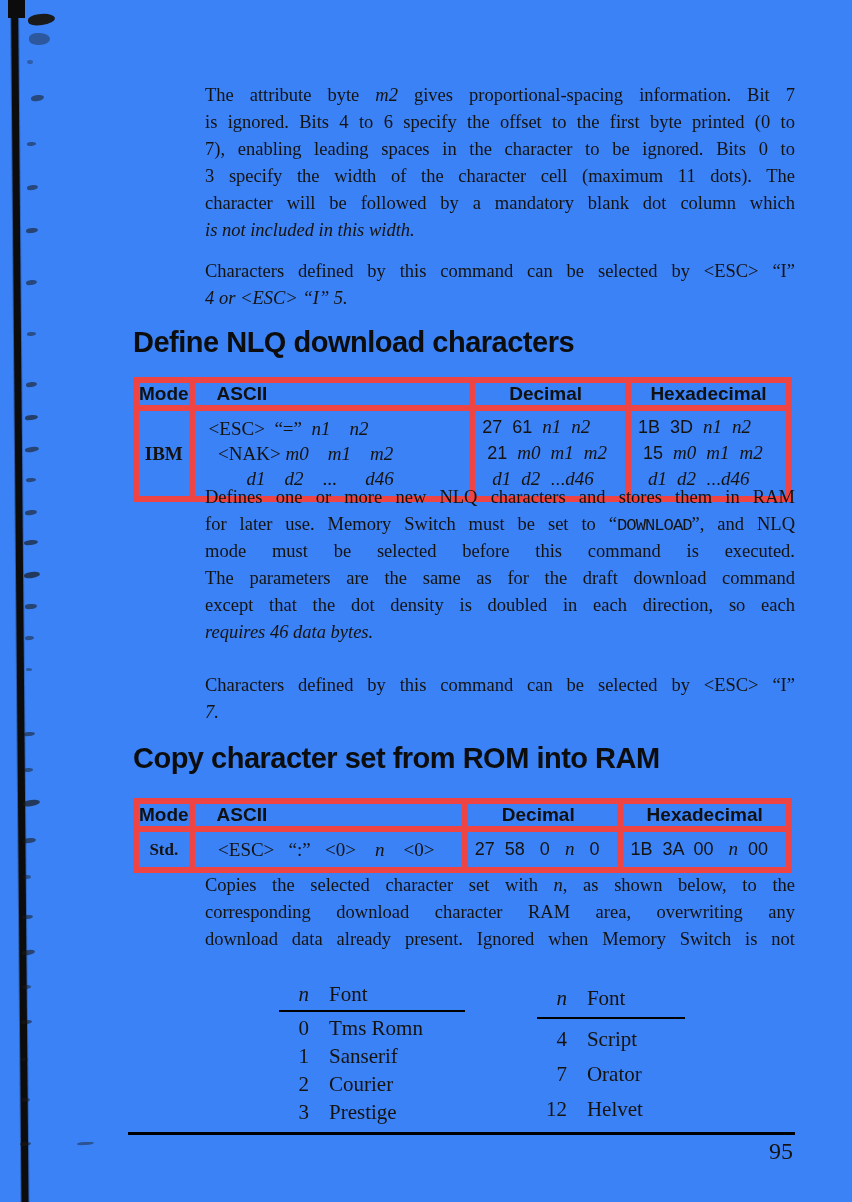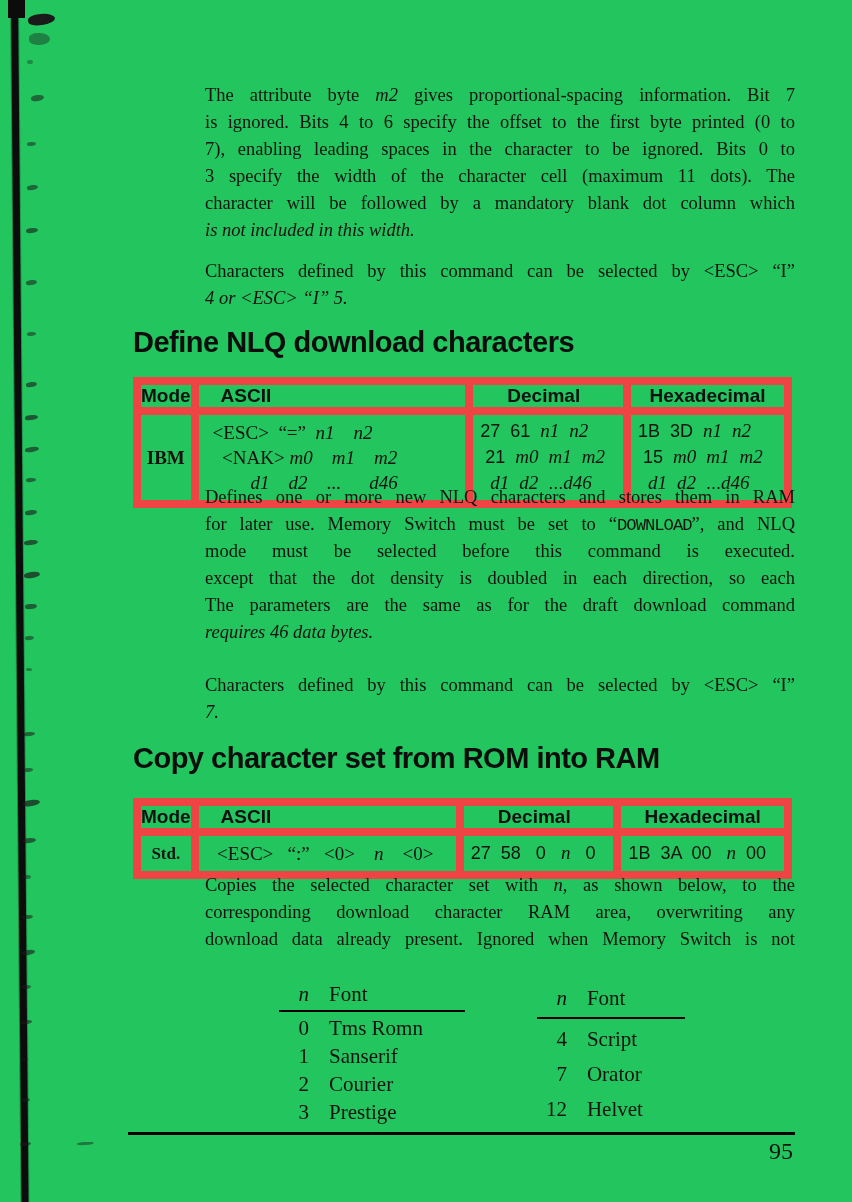--- a/index.html
+++ b/index.html
@@ -1,20 +1,20 @@
 <!DOCTYPE html>
 <html><head>
 <meta charset="utf-8">
 <style>
   * { box-sizing: border-box; margin: 0; padding: 0; }
   html, body { background: #e8e8e8; }
   .page {
     position: relative;
     width: 852px; height: 1202px;
-    background: #22c55e;
+    background: #3b82f6;
     overflow: hidden;
     font-family: "Liberation Serif", serif;
     color: #151310;
     margin: 0 auto;
   }
 
   
   .bind-bar {
     position: absolute; left: 11px; top: -6px;
     width: 7px; height: 1215px;
@@ -57,21 +57,21 @@
   .h2 { top: 742px; }
 
   
   .cmd {
     position: absolute; left: 133px; width: 659px;
     border-collapse: collapse;
     border: 3px solid #000;
   }
   .t1 { top: 377px; }
   .t2 { top: 798px; }
-  .cmd th, .cmd td { border: 8px solid #ef4444; vertical-align: middle; margin-left: 16px; }
+  .cmd th, .cmd td { border: 6px solid #ef4444; vertical-align: middle; margin-left: 16px; }
   .cmd th {
     font-family: "Liberation Sans", sans-serif;
     font-weight: 600; font-size: 19px;
     height: 27px; text-align: left; color: #111;
   }
   .cmd th.c0 { text-align: center; }
   .cmd th.c1 { padding-left: 22px; }
   .cmd th.c2 { padding-left: 34px; }
   .cmd th.c3 { text-align: center; }
   .col-mode { width: 53px; } .col-ascii { width: 291px; }
@@ -181,22 +181,22 @@
  15  <i>m0</i>  <i>m1</i>  <i>m2</i>
   <i>d1</i>  <i>d2</i>  ...<i>d46</i></td>
       </tr>
     </tbody>
   </table>
 
   <div class="para p34">
       <div class="tline">Defines one or more new NLQ characters and stores them in RAM</div>
       <div class="tline">for later use. Memory Switch must be set to “<span class="mono">DOWNLOAD</span>”, and NLQ</div>
       <div class="tline">mode must be selected before this command is executed.</div>
+      <div class="tline">The parameters are the same as for the draft download command</div>
       <div class="tline">except that the dot density is doubled in each direction, so each</div>
-      <div class="tline">The parameters are the same as for the draft download command</div>
       <div class="tline tlast">requires 46 data bytes.</div>
     </div>
   <div class="para p5">
       <div class="tline">Characters defined by this command can be selected by &lt;ESC&gt; “I”</div>
       <div class="tline tlast">7.</div>
     </div>
 
   <div class="heading h2">Copy character set from ROM into RAM</div>
 
   <table class="cmd t2">

